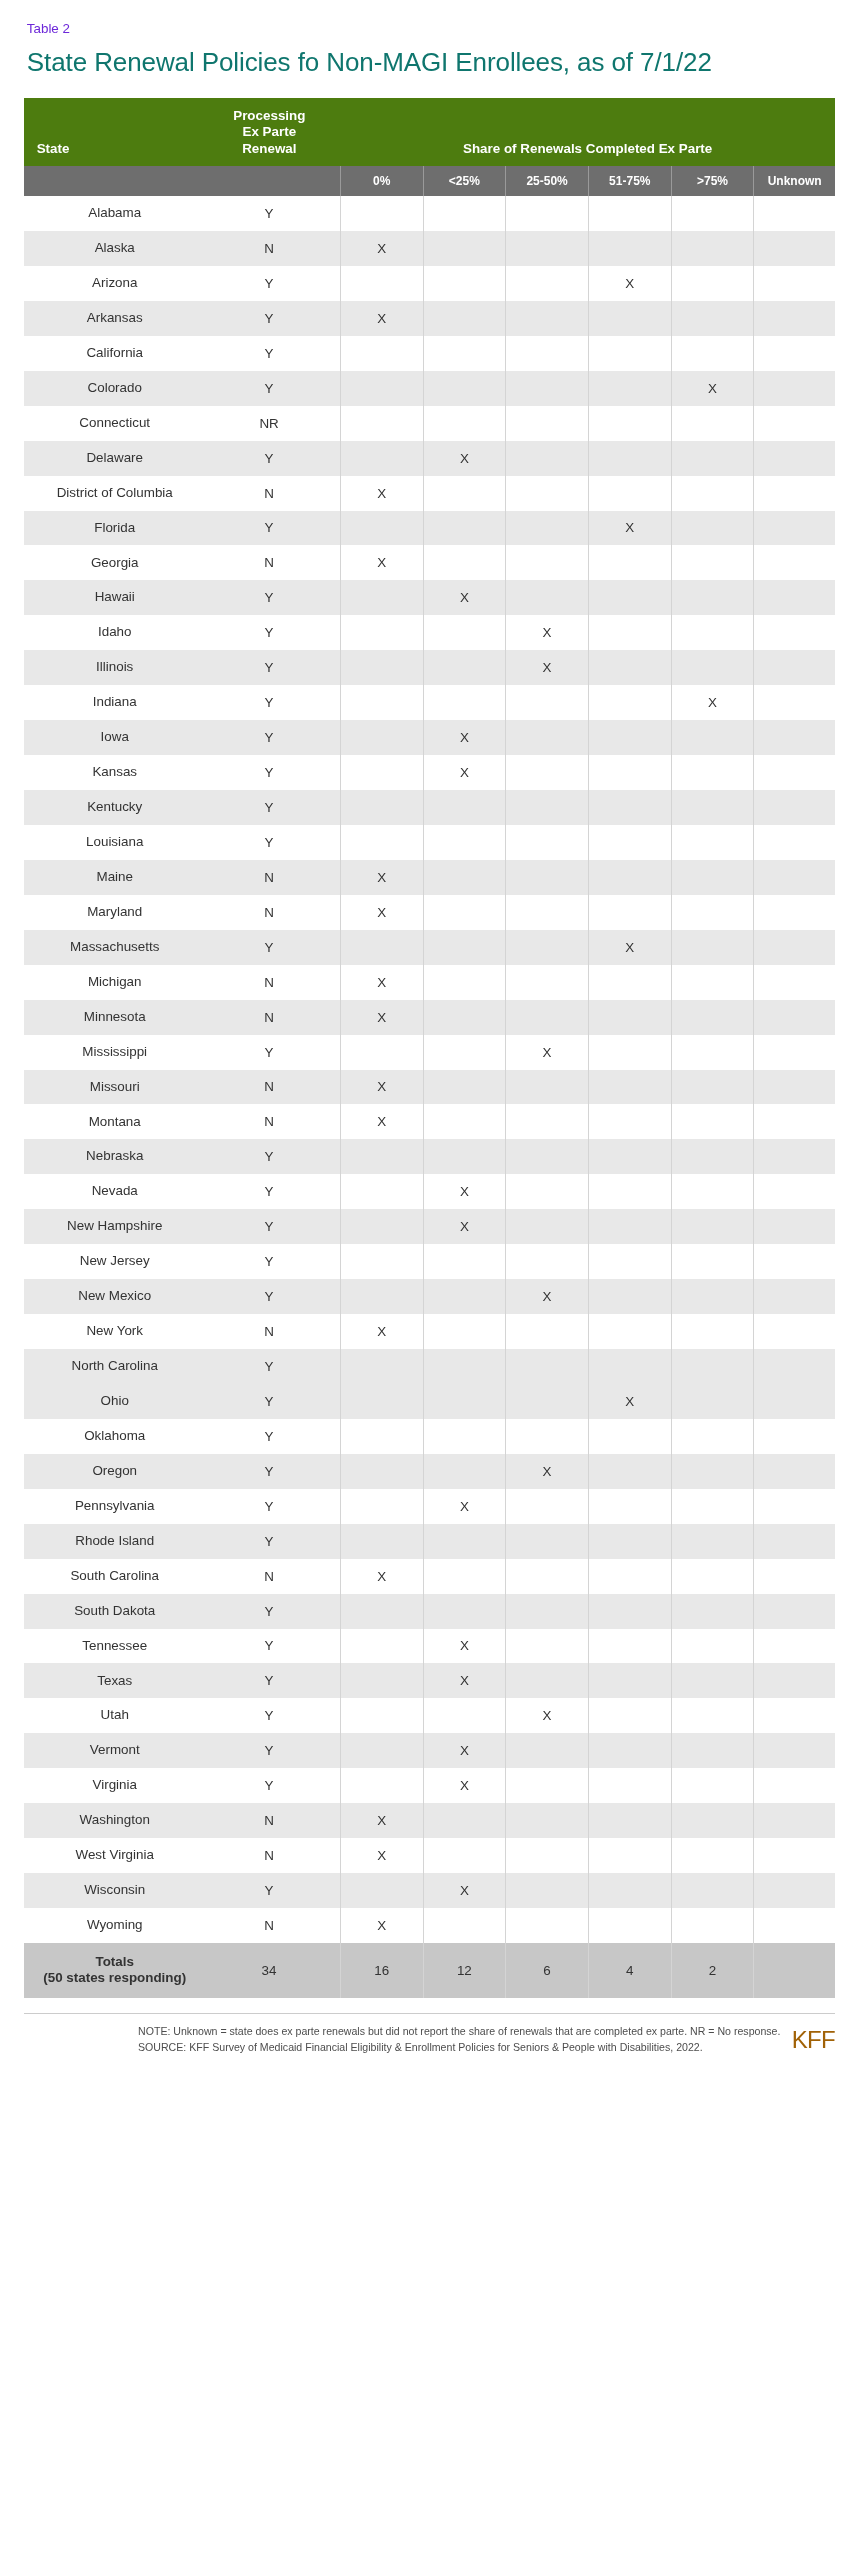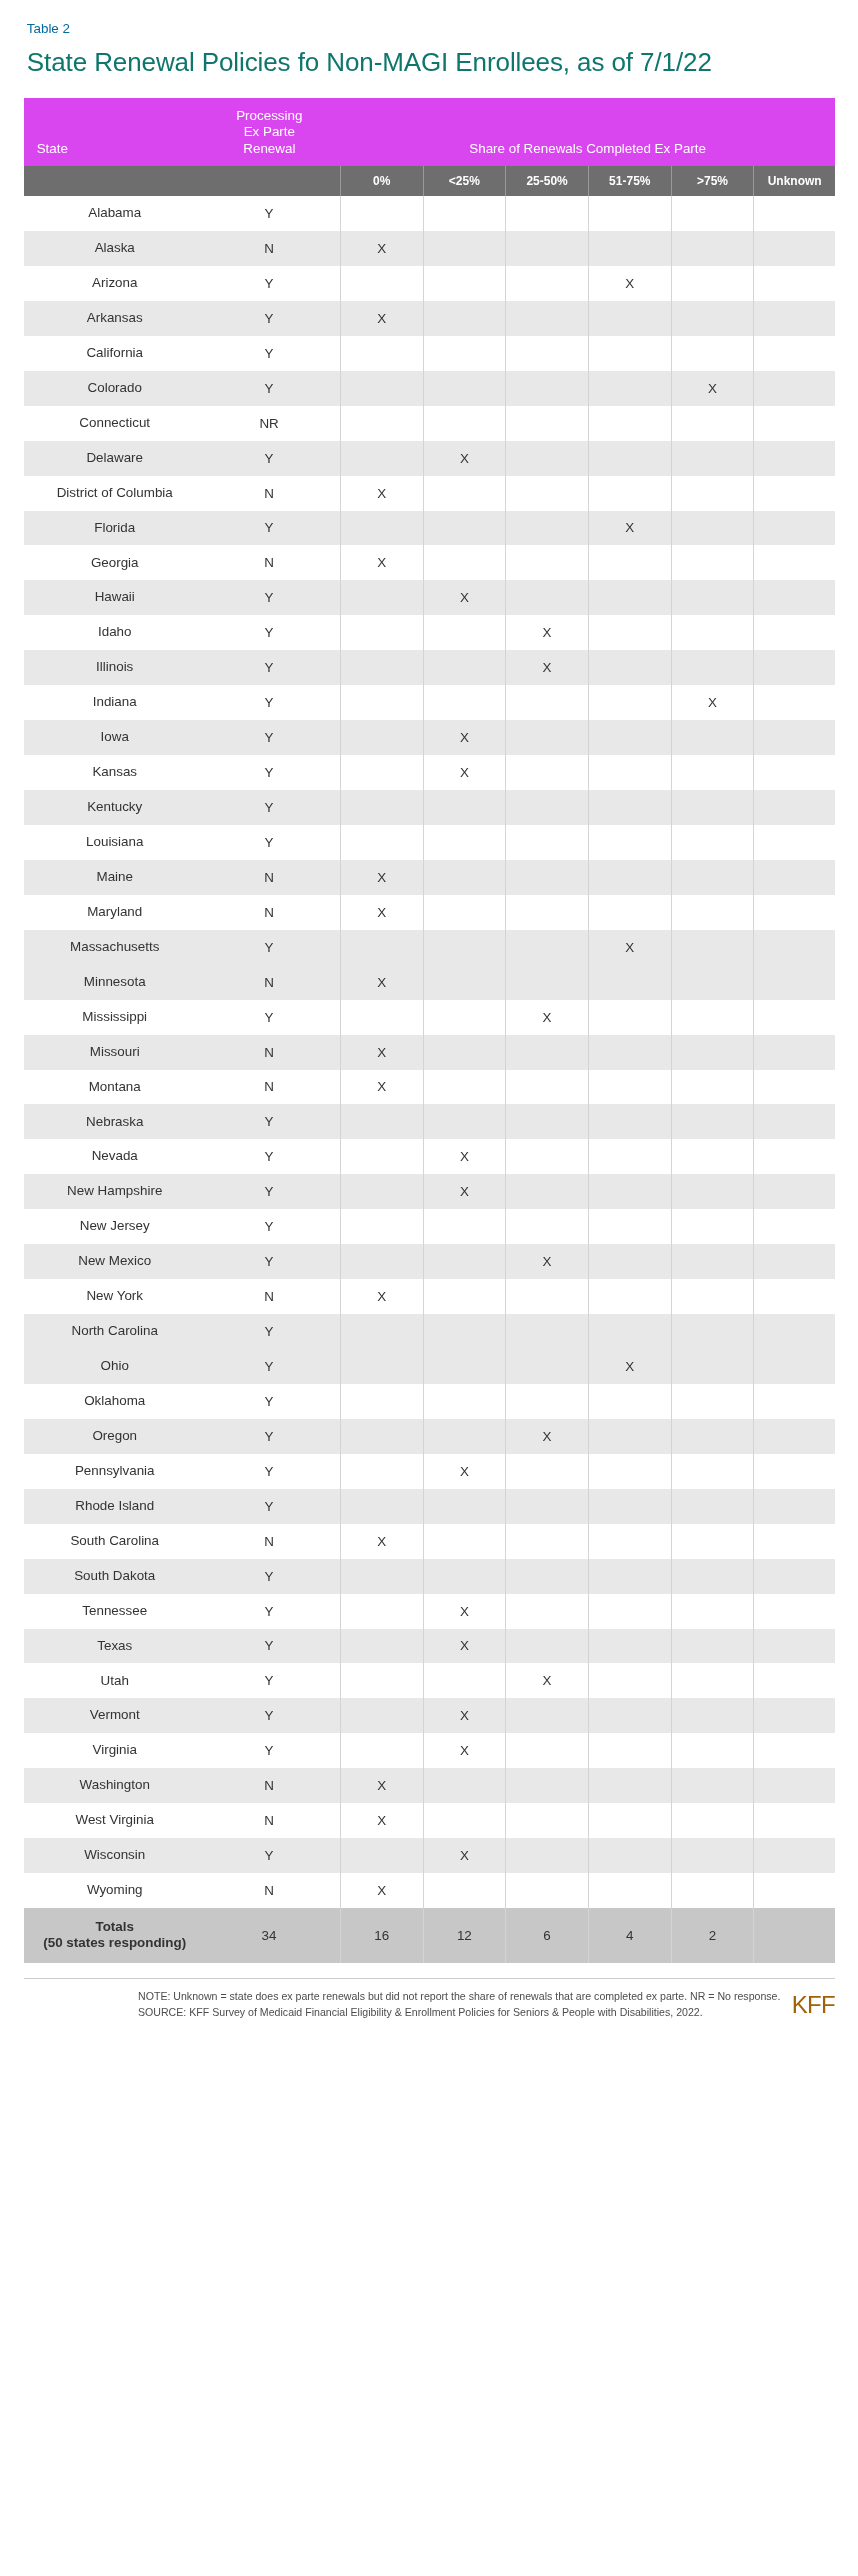--- a/index.html
+++ b/index.html
@@ -12,21 +12,21 @@
     font-family: "Liberation Sans", sans-serif;
     color: #333333;
   }
   .page {
     width: 859px;
     box-sizing: border-box;
     padding: 18.3px 24px 12.7px 24px;
   }
   .table-label {
     font-size: 13.4px;
-    color: #0369a1;
+    color: #6d28d9;
     margin: 2.8px 0 10px 2.8px;
   }
   .title {
     font-size: 26px;
     line-height: 1.28;
     font-weight: 400;
     color: #0f766e;
     margin: 0 0 18.3px 2.8px;
     letter-spacing: -0.1px;
   }
@@ -35,23 +35,23 @@
     overflow: hidden;
   }
   table.data {
     width: 100%;
     border-collapse: collapse;
     table-layout: fixed;
     font-size: 13.4px;
   }
   
   thead tr.band-blue th {
-    background: #d946ef;
+    background: #4d7c0f;
     color: #ffffff;
-    font-weight: normal;
+    font-weight: bold;
     font-size: 13.4px;
     vertical-align: bottom;
     padding: 10px 7px 8.4px 7px;
     text-align: center;
     line-height: 1.25;
   }
   thead tr.band-blue th.state-col {
     text-align: left;
     padding-left: 12.7px;
     vertical-align: bottom;
@@ -399,20 +399,30 @@
           <tr class="alt">
             <td class="state-name">Massachusetts</td>
             <td class="proc">Y</td>
             <td></td>
             <td></td>
             <td></td>
             <td>X</td>
             <td></td>
             <td></td>
           </tr>
+          <tr class="plain">
+            <td class="state-name">Michigan</td>
+            <td class="proc">N</td>
+            <td>X</td>
+            <td></td>
+            <td></td>
+            <td></td>
+            <td></td>
+            <td></td>
+          </tr>
           <tr class="alt">
             <td class="state-name">Minnesota</td>
             <td class="proc">N</td>
             <td>X</td>
             <td></td>
             <td></td>
             <td></td>
             <td></td>
             <td></td>
           </tr>

